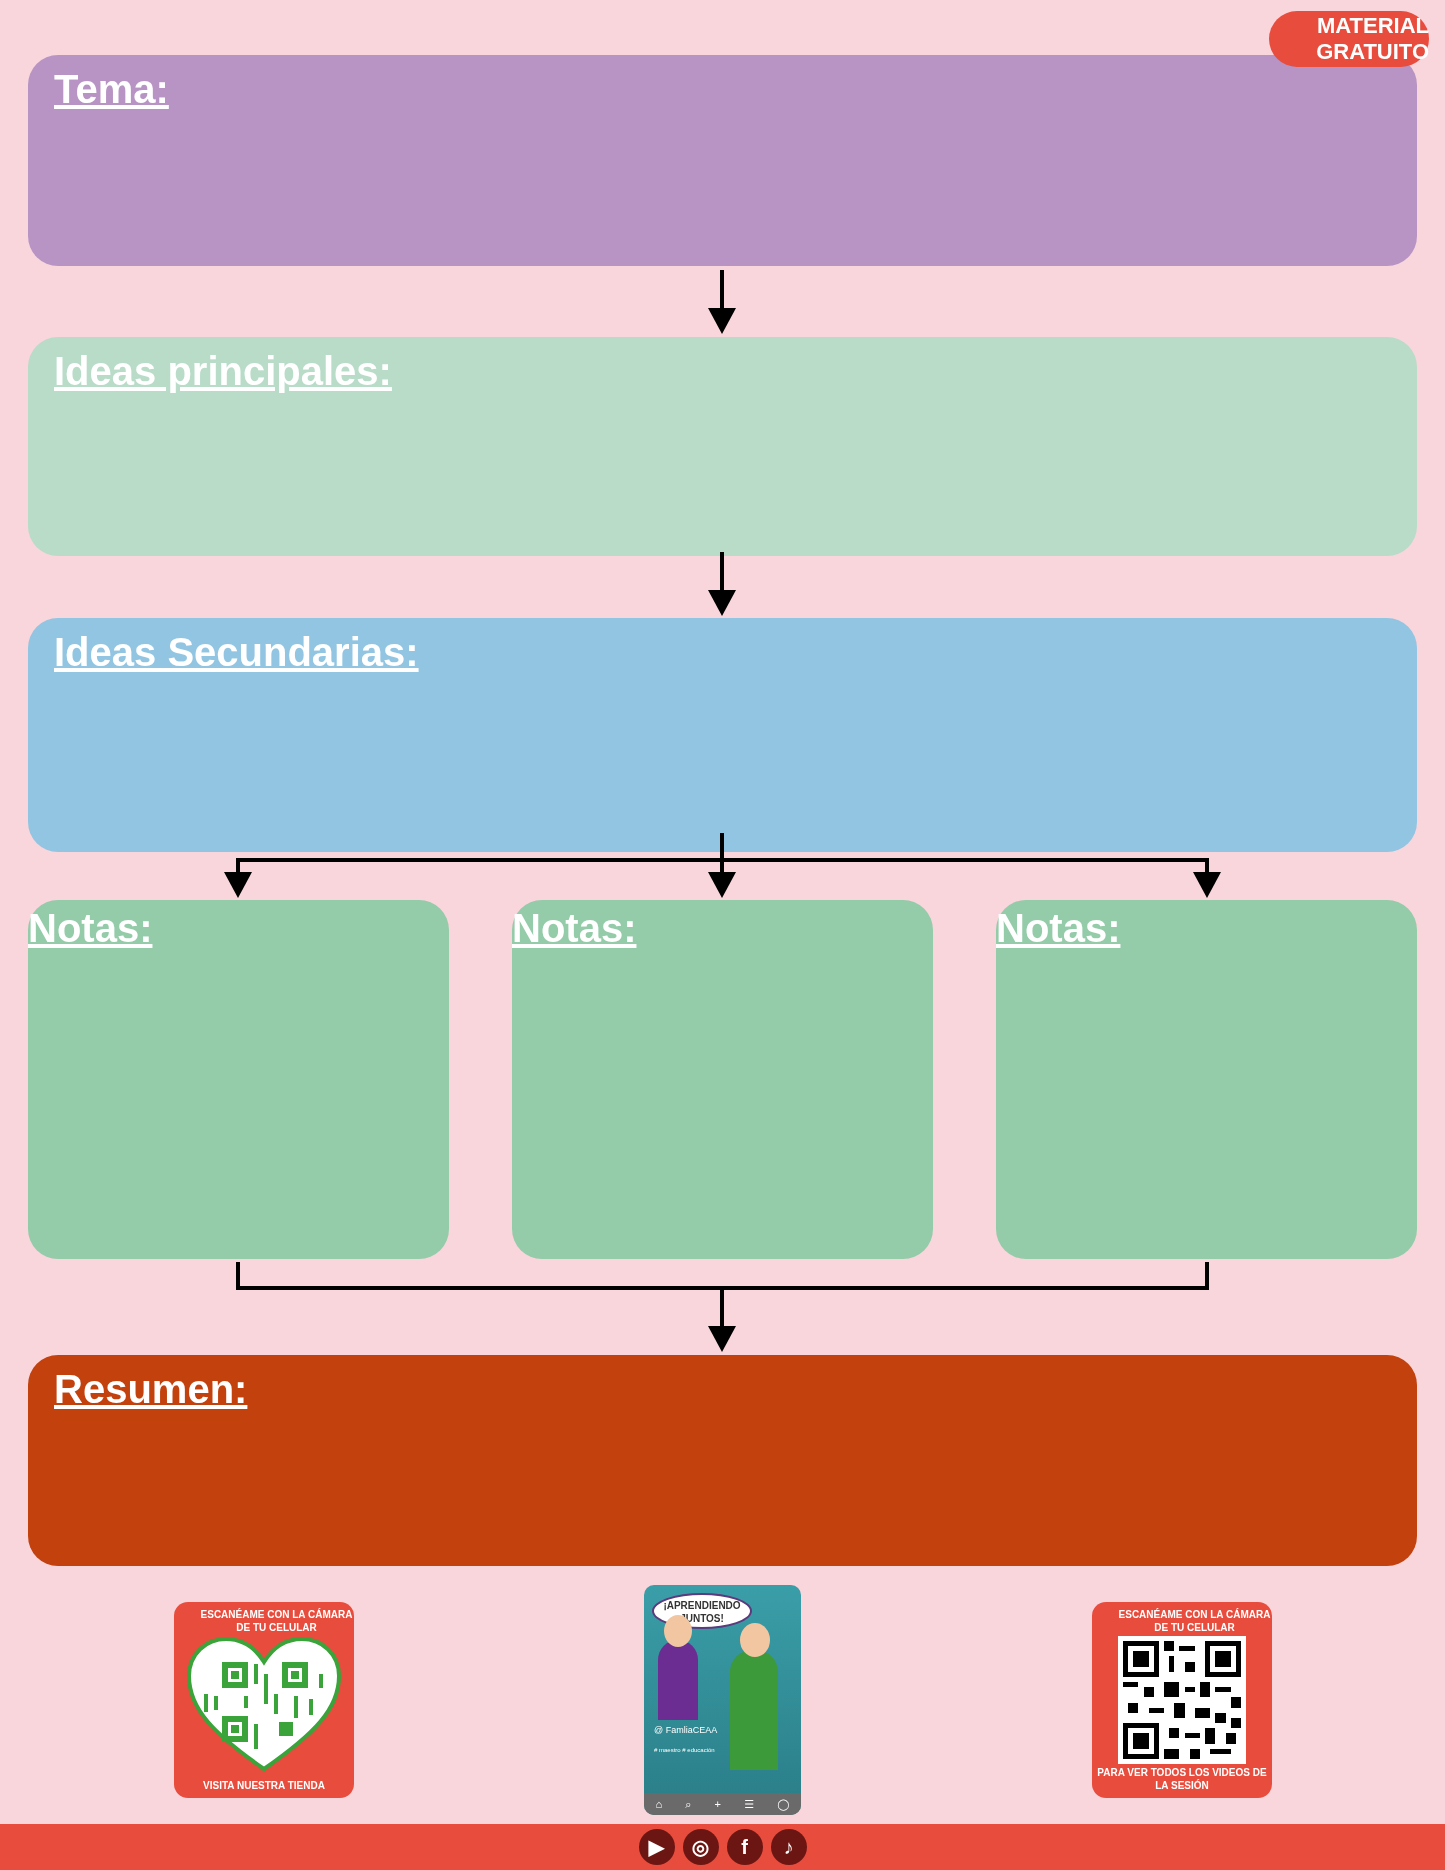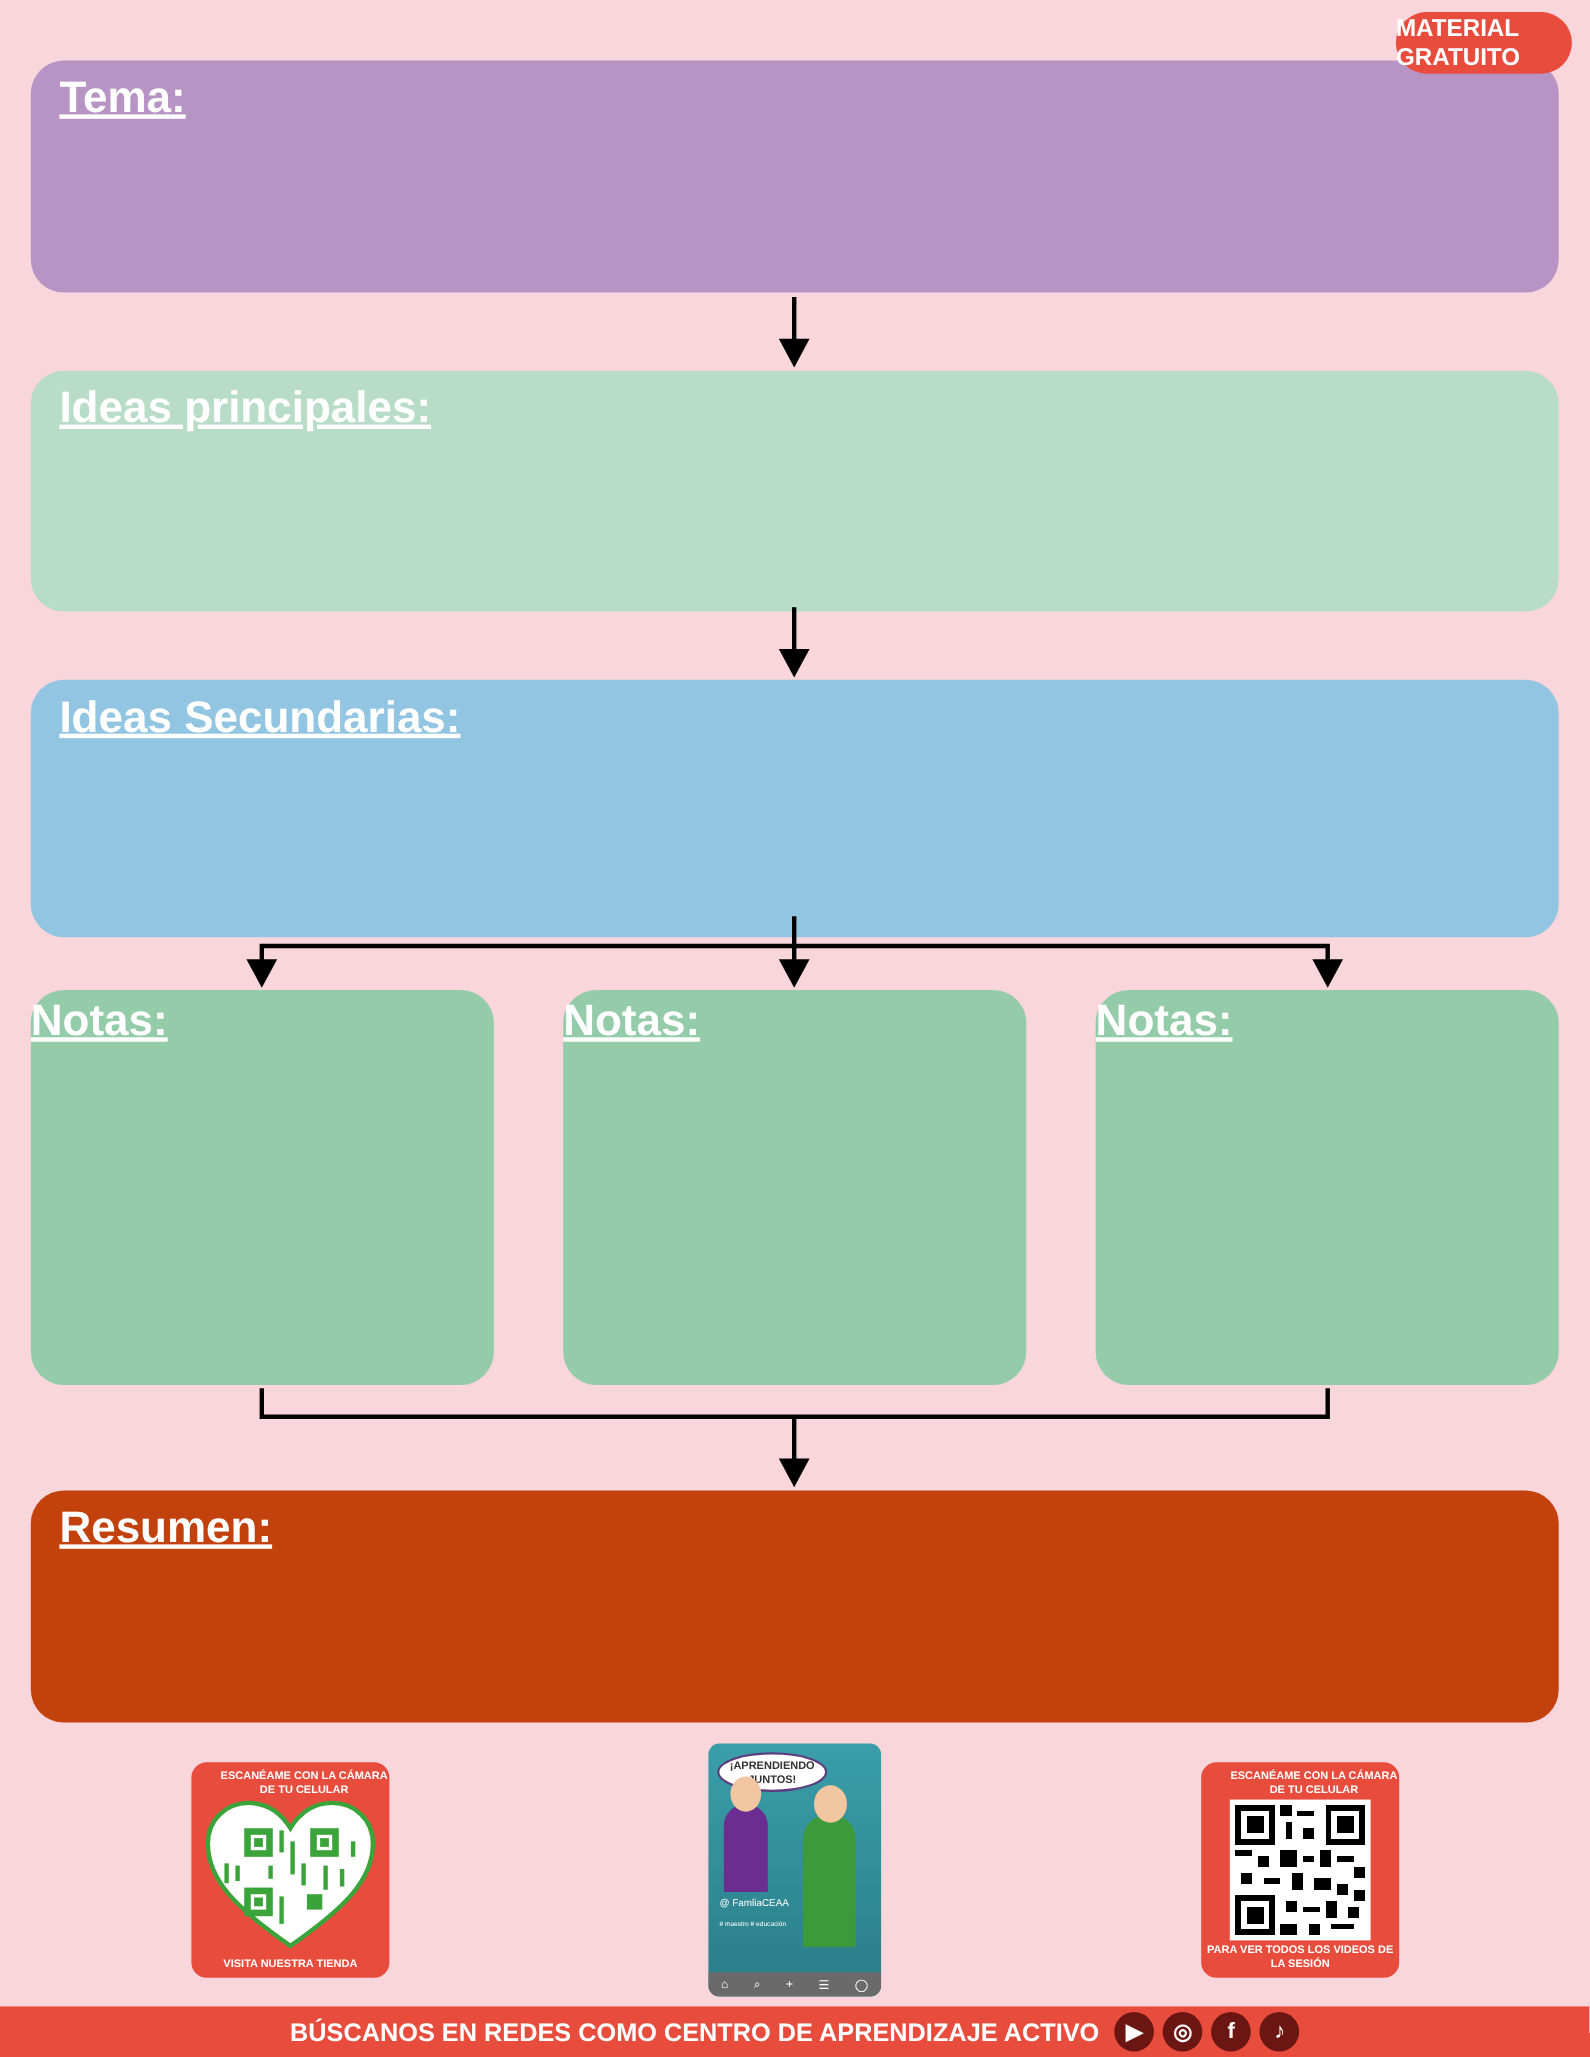--- a/index.html
+++ b/index.html
@@ -25,21 +25,21 @@
   #ideas-s { left: 28px; top: 618px; width: 1389px; height: 234px; background: #91c5e2; padding-left: 11px; }
   .note { top: 900px; width: 421px; height: 359px; background: #94cba9; }
   #note1 { left: 28px; }
   #note2 { left: 512px; }
   #note3 { left: 996px; }
   #resumen { left: 28px; top: 1355px; width: 1389px; height: 211px; background: #c2410c; }
 
   #badge {
     position: absolute; right: 16px; top: 11px;
     width: 160px; height: 56px; border-radius: 28px;
-    background: #e84c3d; color: #fff; text-align: left;
+    background: #e84c3d; color: #fff; text-align: right;
     font-weight: bold; font-size: 22px; line-height: 26px;
     padding-top: 2px; box-sizing: border-box;
   }
   #arrows { position: absolute; left: 0; top: 0; width: 1445px; height: 1870px; pointer-events: none; }
 
   .qr-card {
     position: absolute; top: 1602px; width: 180px; height: 196px;
     background: #e84c3d; border-radius: 14px; color: #fff; text-align: center;
     font-weight: bold; font-size: 10px; line-height: 13px;
   }
@@ -215,18 +215,17 @@
           <rect x="14" y="22" width="2" height="2"></rect>
           <rect x="18" y="22" width="4" height="1"></rect>
           <rect x="22" y="16" width="2" height="2"></rect>
       </g>
     </svg>
   </div>
   <div class="bottom">PARA VER TODOS LOS VIDEOS DE LA SESIÓN</div>
 </div>
 
 <div id="footer">
-  <span class="txt">BÚSCANOS EN REDES COMO CENTRO DE APRENDIZAJE ACTIVO</span>
   <span class="social">▶</span>
   <span class="social">◎</span>
   <span class="social">f</span>
   <span class="social">♪</span>
 </div>
 
 </body></html>

